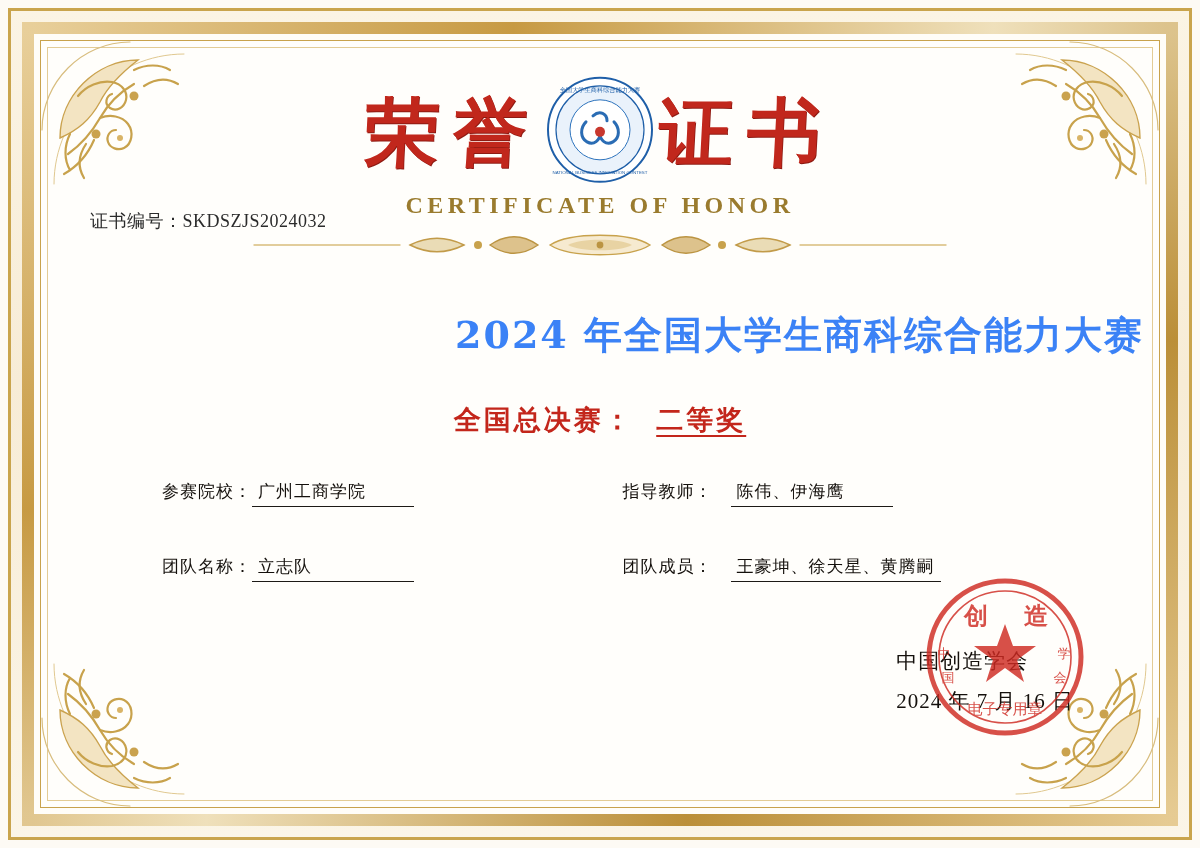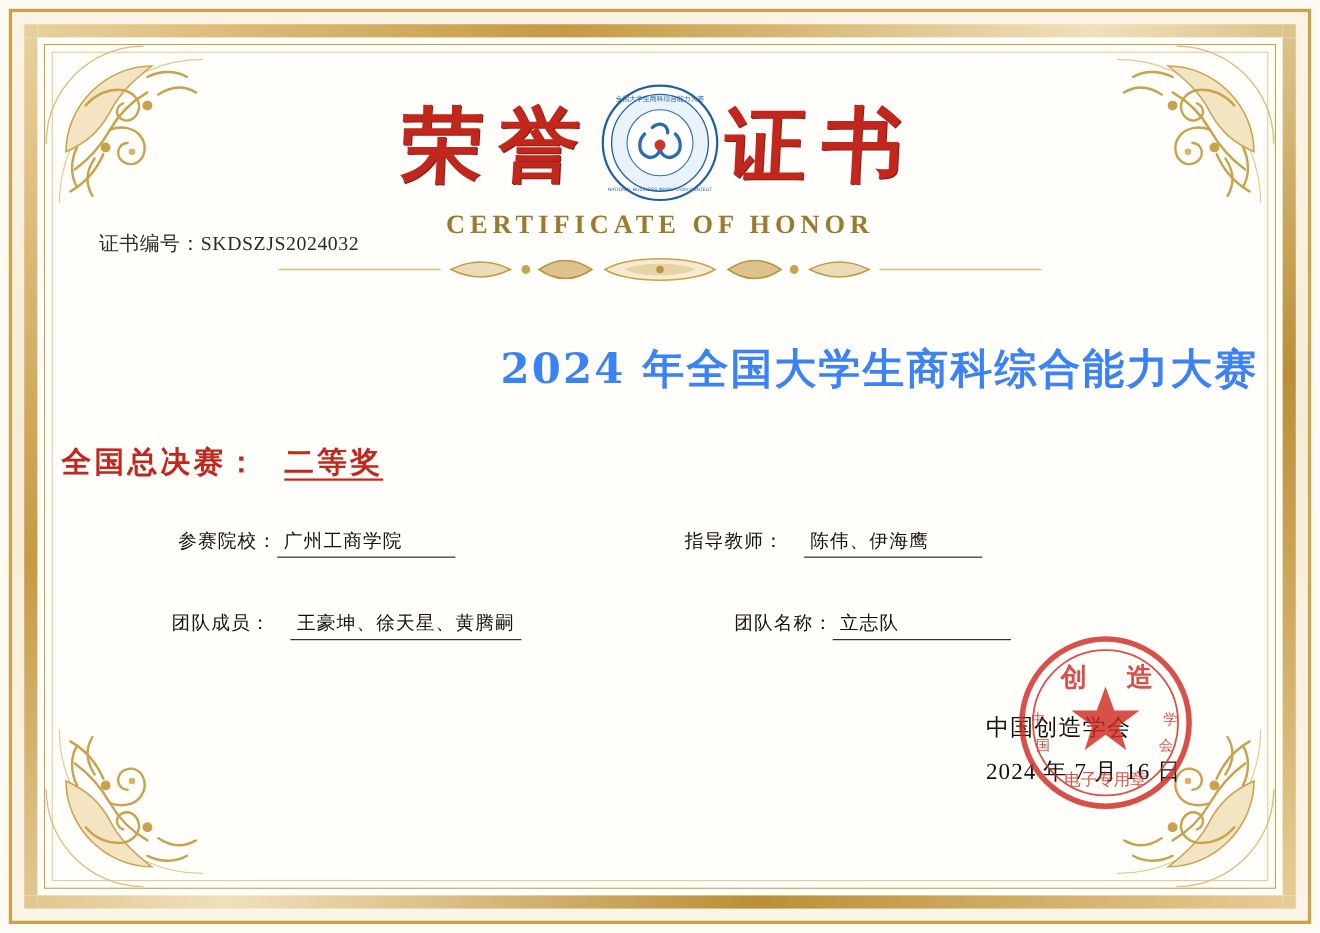--- a/index.html
+++ b/index.html
@@ -147,21 +147,21 @@
     font-size: 38px;
     font-weight: bold;
     color: #3b82f6;
     letter-spacing: 2px;
   }
 
   .award-line {
     position: absolute;
     left: 0; right: 0;
     top: 350px;
-    text-align: left;
+    text-align: center;
     font-family: "DejaVu Serif", serif;
     font-size: 27px;
     font-weight: bold;
     color: #c3261b;
     letter-spacing: 3px;
   }
   .award-line .award-value {
     text-decoration: underline;
     text-underline-offset: 6px;
     text-decoration-thickness: 2px;
@@ -372,27 +372,27 @@
           <span class="field-label">参赛院校：</span>
           <span class="field-value">广州工商学院</span>
         </div>
         <div class="field right">
           <span class="field-label">指导教师：</span>
           <span class="field-value">陈伟、伊海鹰</span>
         </div>
       </div>
 
       <div class="field-row">
+        <div class="field left">
+          <span class="field-label">团队名称：</span>
+          <span class="field-value">立志队</span>
+        </div>
         <div class="field right">
           <span class="field-label">团队成员：</span>
           <span class="field-value">王豪坤、徐天星、黄腾嗣</span>
-        </div>
-        <div class="field left">
-          <span class="field-label">团队名称：</span>
-          <span class="field-value">立志队</span>
         </div>
       </div>
 
     </div>
 
     <div class="signature">
       <div>中国创造学会</div>
       <div>2024 年 7 月 16 日</div>
     </div>
 

